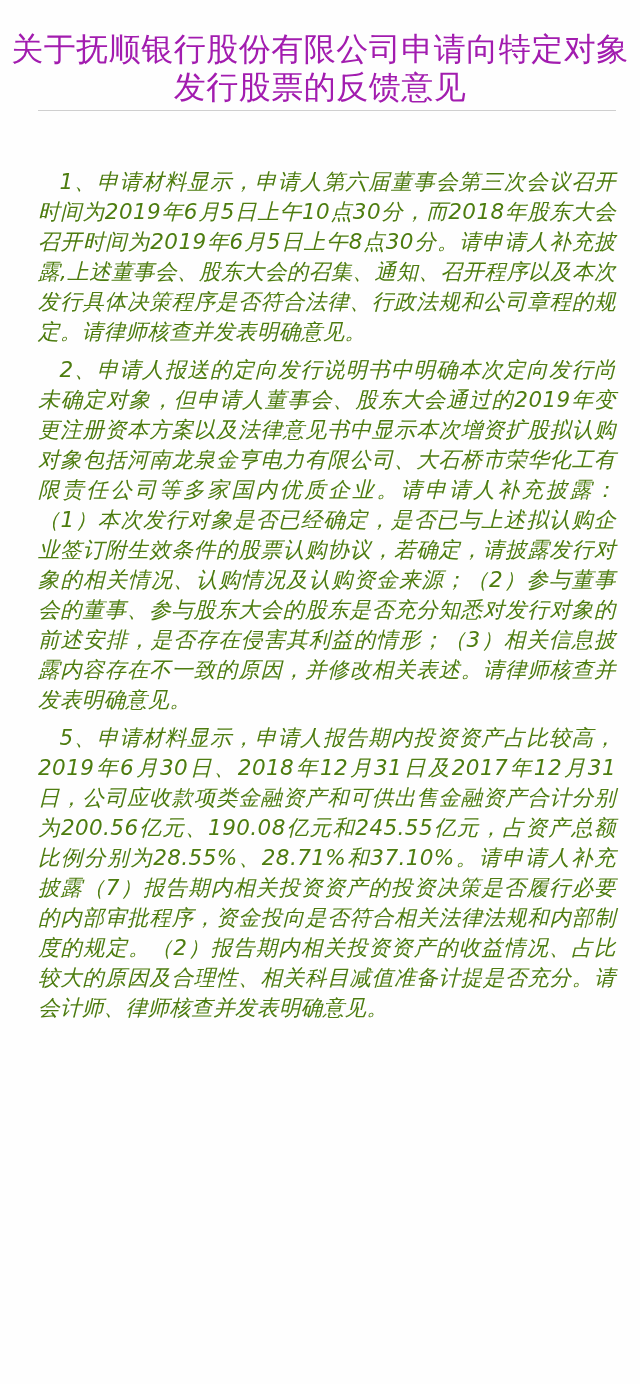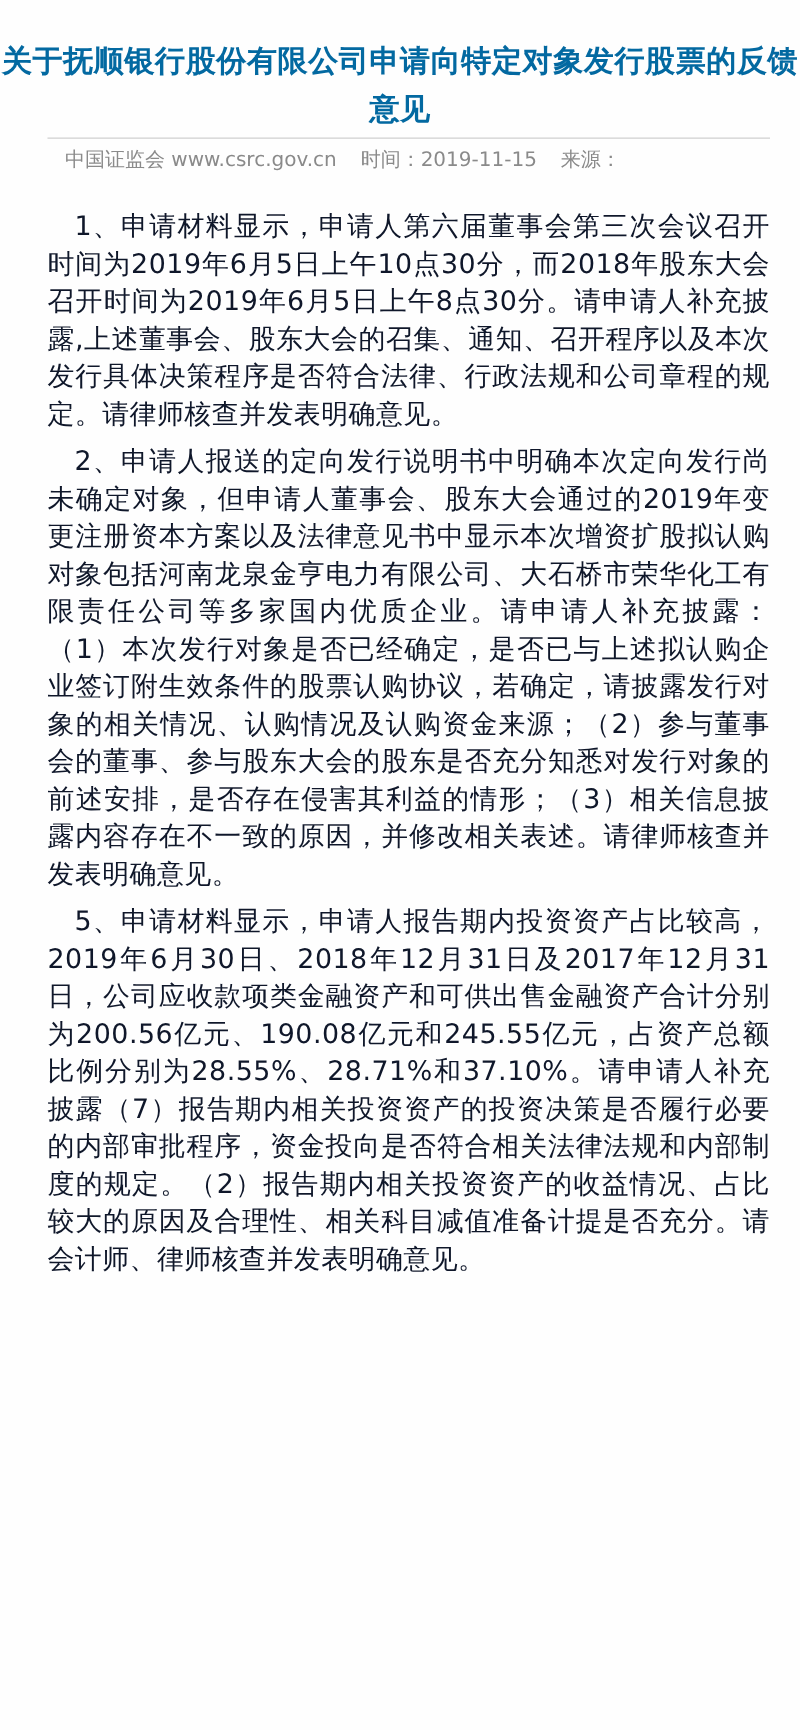--- a/index.html
+++ b/index.html
@@ -5,47 +5,42 @@
   html, body { margin:0; padding:0; }
   body {
     width:640px; height:1384px; overflow:hidden;
     background:#ffffff;
     font-family:"DejaVu Sans","Liberation Sans",sans-serif;
     position:relative;
   }
   .page { position:absolute; left:0; top:0; width:640px; height:1384px; background:#fefefe; }
   .title {
     position:absolute; left:0; top:30px; width:640px;
-    text-align:center; color:#0369a1;
-    font-size:24px; line-height:38px; font-weight:bold; letter-spacing:0.5px;
+    text-align:center; color:#a21caf;
+    font-size:32px; line-height:38px; font-weight:normal; letter-spacing:0.5px;
   }
   .rule {
     position:absolute; left:38px; top:110px; width:578px; height:1px; background:#cfcfcf;
   }
   .meta {
     position:absolute; left:52px; top:116px; width:580px;
     color:#8a8a8a; font-size:16px; line-height:24px; white-space:nowrap;
   }
   .meta span { margin-right:14px; }
   .body {
     position:absolute; left:38px; top:167px; width:578px;
-    color:#0f172a; font-size:21.5px; line-height:30px;
-    text-align:justify; letter-spacing:0.4px;
+    color:#4d7c0f; font-size:21.5px; line-height:30px;
+    text-align:justify; letter-spacing:0.4px;font-style:italic;
   }
   .para { margin:0 0 8px 0; text-indent:1em; }
 </style>
 </head>
 <body>
 
 <div class="page">
   <div class="title">关于抚顺银行股份有限公司申请向特定对象发行股票的反馈意见</div>
   <div class="rule"></div>
-  <div class="meta">
-    <span>中国证监会 www.csrc.gov.cn</span>
-    <span>时间：2019-11-15</span>
-    <span>来源：</span>
-  </div>
   <div class="body">
     <p class="para">1、申请材料显示，申请人第六届董事会第三次会议召开时间为2019年6月5日上午10点30分，而2018年股东大会召开时间为2019年6月5日上午8点30分。请申请人补充披露,上述董事会、股东大会的召集、通知、召开程序以及本次发行具体决策程序是否符合法律、行政法规和公司章程的规定。请律师核查并发表明确意见。</p>
     <p class="para">2、申请人报送的定向发行说明书中明确本次定向发行尚未确定对象，但申请人董事会、股东大会通过的2019年变更注册资本方案以及法律意见书中显示本次增资扩股拟认购对象包括河南龙泉金亨电力有限公司、大石桥市荣华化工有限责任公司等多家国内优质企业。请申请人补充披露：（1）本次发行对象是否已经确定，是否已与上述拟认购企业签订附生效条件的股票认购协议，若确定，请披露发行对象的相关情况、认购情况及认购资金来源；（2）参与董事会的董事、参与股东大会的股东是否充分知悉对发行对象的前述安排，是否存在侵害其利益的情形；（3）相关信息披露内容存在不一致的原因，并修改相关表述。请律师核查并发表明确意见。</p>
     <p class="para">5、申请材料显示，申请人报告期内投资资产占比较高，2019年6月30日、2018年12月31日及2017年12月31日，公司应收款项类金融资产和可供出售金融资产合计分别为200.56亿元、190.08亿元和245.55亿元，占资产总额比例分别为28.55%、28.71%和37.10%。请申请人补充披露（7）报告期内相关投资资产的投资决策是否履行必要的内部审批程序，资金投向是否符合相关法律法规和内部制度的规定。（2）报告期内相关投资资产的收益情况、占比较大的原因及合理性、相关科目减值准备计提是否充分。请会计师、律师核查并发表明确意见。</p>
   </div>
 </div>
 
 </body></html>

